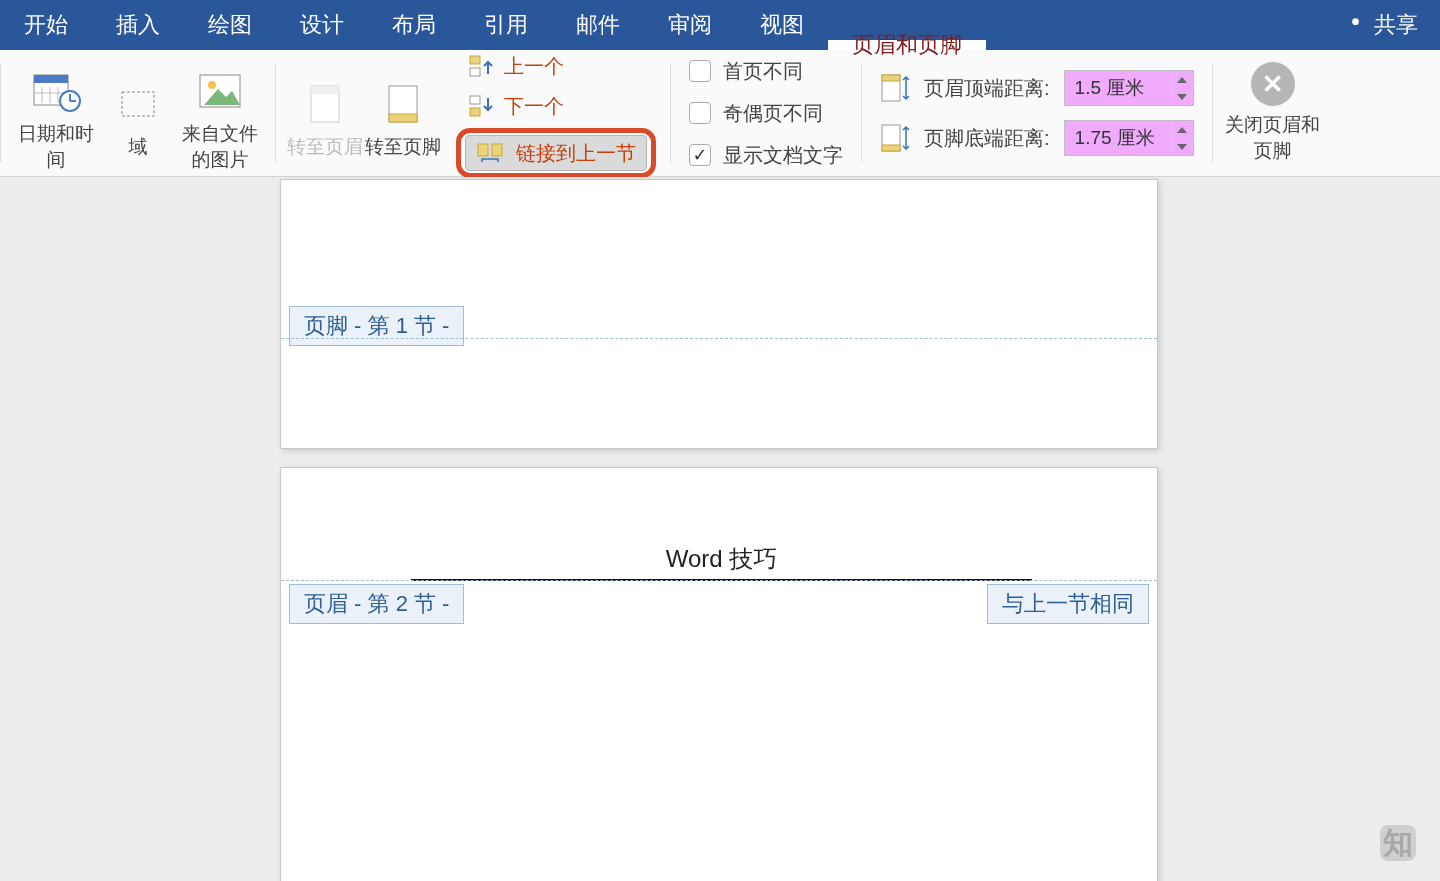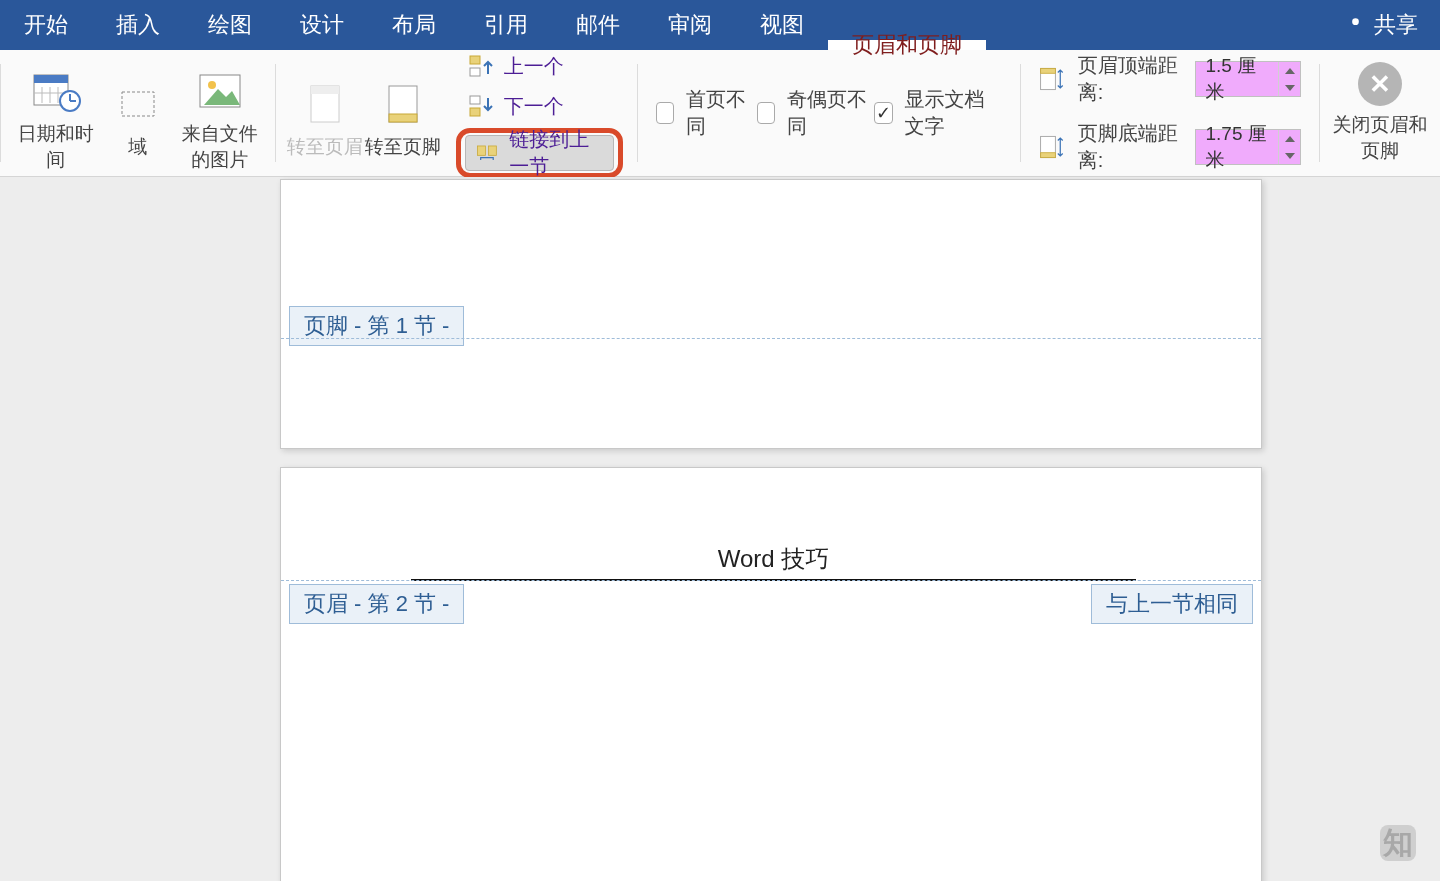--- a/index.html
+++ b/index.html
@@ -109,35 +109,36 @@
 
 
 .navcol { display: flex; flex-direction: column; gap: 4px; padding: 6px 4px; }
 .navrow {
   display: flex;
   align-items: center;
   gap: 10px;
   height: 36px;
   padding: 0 10px;
   font-size: 20px;
-  color: #4c1d95;
+  color: #c2410c;
   border-radius: 4px;
+  text-align: right;
 }
 .navrow.pressed {
   background: #dadada;
   border: 1px solid #b7b7b7;
 }
 .highlight-ring {
   border: 5px solid #d94a2a;
   border-radius: 14px;
   padding: 2px 4px;
 }
 
 
-.chkcol { display: flex; flex-direction: row; gap: 6px; padding: 6px 8px; }
+.chkcol { display: flex; flex-direction: column; gap: 6px; padding: 6px 8px; }
 .chkrow {
   display: flex;
   align-items: center;
   gap: 12px;
   height: 36px;
   font-size: 20px;
   color: #444;
 }
 .chk {
   width: 22px; height: 22px;
@@ -195,21 +196,21 @@
 
 
 .docarea {
   position: absolute;
   top: 177px; left: 0; right: 0; bottom: 0;
   background: #ededed;
 }
 .page {
   position: absolute;
   left: 280px;
-  width: 982px;
+  width: 878px;
   background: #fff;
   border: 1px solid #c8c8c8;
   box-shadow: 2px 2px 6px rgba(0,0,0,.15);
 }
 .page1 { top: 2px; height: 270px; }
 .page2 { top: 290px; height: 420px; }
 
 .ftag, .htag {
   position: absolute;
   border: 1px solid #9fbcd9;

